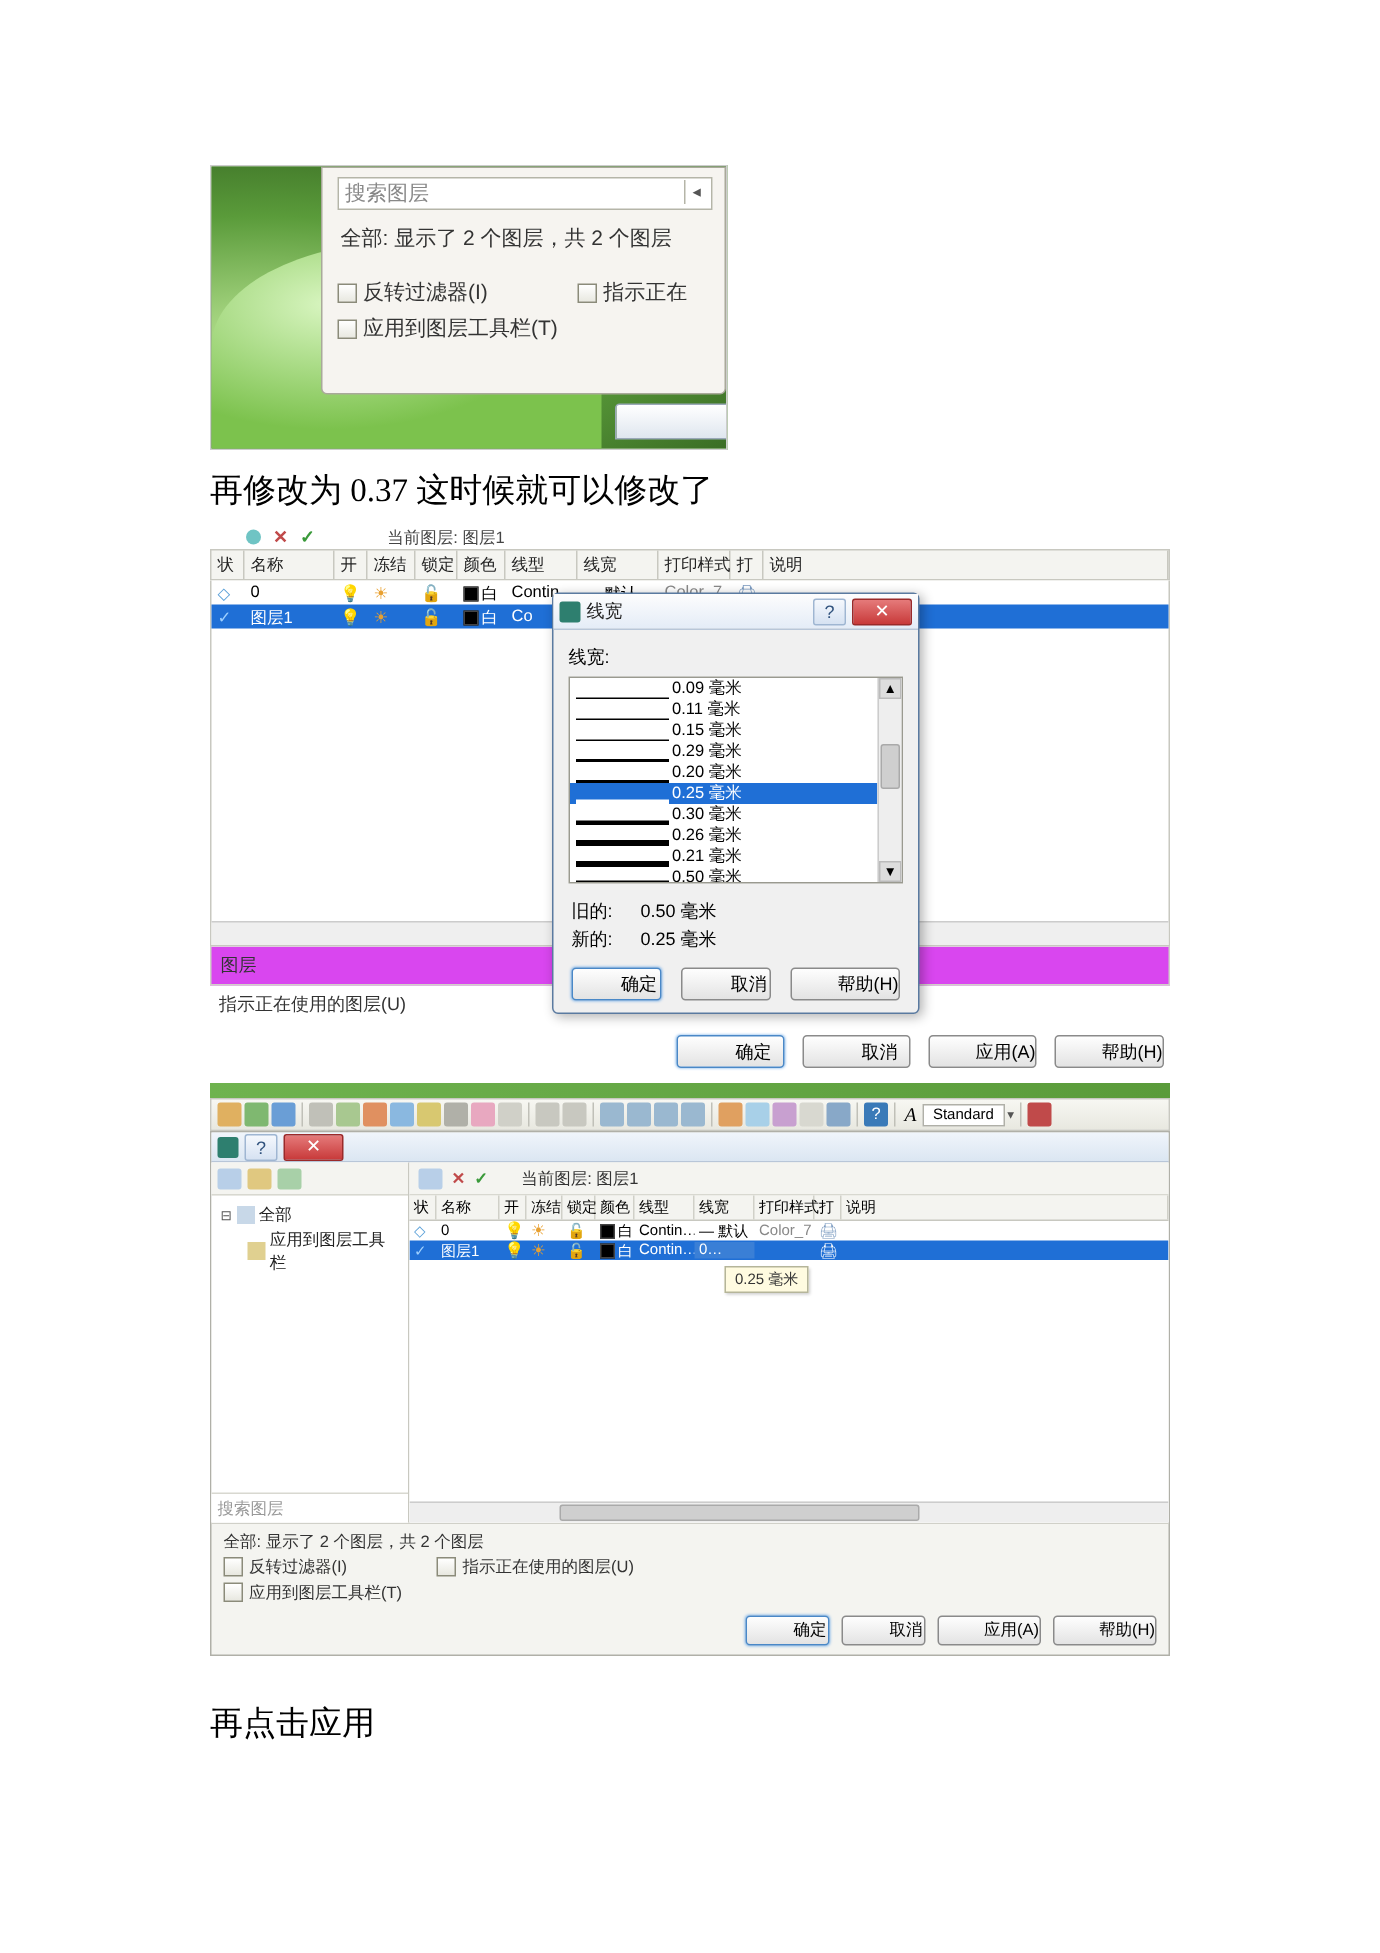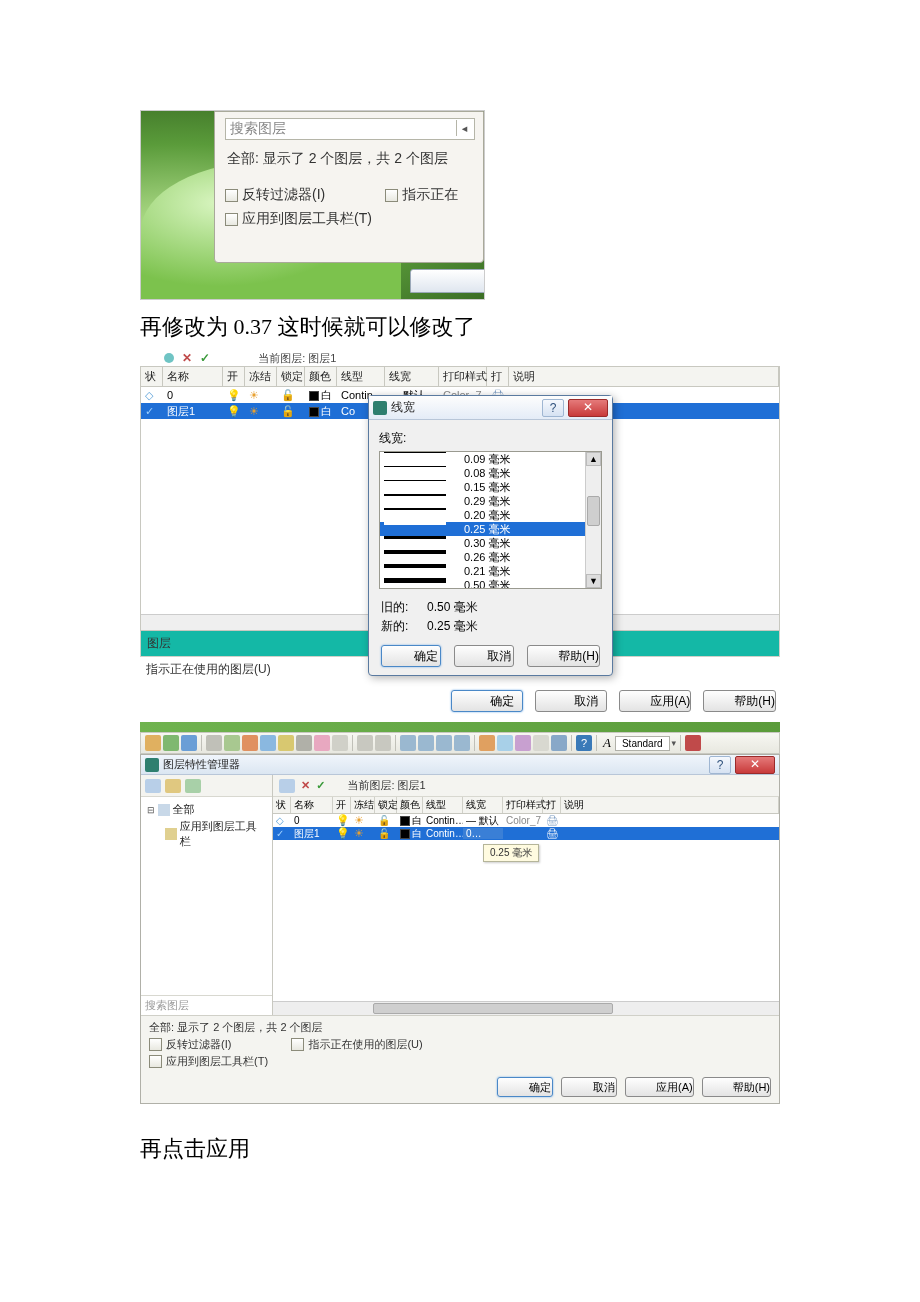--- a/index.html
+++ b/index.html
@@ -135,21 +135,21 @@
     border: 1px solid #c8c8c0;
     border-top: none;
     height: 244px;
     position: relative;
   }
   .shot2-scroll {
     position: absolute; left: 0; right: 0; bottom: 0; height: 16px;
     background: #efefef; border-top: 1px solid #ccc;
   }
   .shot2-footer1 {
-    background: #14b8a6; border: 1px solid #d0d0c8; border-top:none;
+    background: #d946ef; border: 1px solid #d0d0c8; border-top:none;
     padding: 4px 6px; font-size: 12px; color: #333;
   }
   .shot2-footer2 {
     padding: 4px 6px; font-size: 12px; color: #333;
   }
   .shot2-btnrow {
     display: flex; justify-content: flex-end; gap: 12px;
     padding: 8px 4px 0 0;
   }
   .winbtn {
@@ -204,22 +204,22 @@
     font-size: 12px;
   }
   .lw-body { padding: 10px 10px 8px 10px; }
   .lw-label { margin-bottom: 4px; }
   .lw-list {
     background: #fff; border: 1px solid #9a9a90; height: 138px;
     position: relative; overflow: hidden;
   }
   .lw-list-inner { position:absolute; left:0; right:16px; top:0; bottom:0; overflow:hidden;}
   .lw-item {
-    display: flex; align-items: flex-start;
-    height: 14px; padding: 0 4px; gap: 18px;
+    display: flex; align-items: flex-end;
+    height: 14px; padding: 0 4px; gap: 2px;
     font-size: 11px;
   }
   .lw-item.sel { background: #1f6fd6; color: #fff; }
   .lw-line { background: #000; flex: 0 0 62px; }
   .lw-txt { flex: 1; }
   .lw-sb {
     position: absolute; right:0; top:0; bottom:0; width:16px;
     background: #eee; border-left:1px solid #ccc;
   }
   .lw-sb-btn { height:14px;background:#ddd;border:1px solid #bbb;font-size:9px;text-align:center;line-height:12px;}
@@ -421,21 +421,21 @@
       <div class="lw-body">
         <div class="lw-label">线宽:</div>
         <div class="lw-list">
           <div class="lw-list-inner" id="lw-list">
               <div class="lw-item">
                 <div class="lw-line" style="height: 1px;"></div>
                 <div class="lw-txt">0.09 毫米</div>
               </div>
               <div class="lw-item">
                 <div class="lw-line" style="height: 1px;"></div>
-                <div class="lw-txt">0.08 毫米</div>
+                <div class="lw-txt">0.11 毫米</div>
               </div>
               <div class="lw-item">
                 <div class="lw-line" style="height: 1px;"></div>
                 <div class="lw-txt">0.15 毫米</div>
               </div>
               <div class="lw-item">
                 <div class="lw-line" style="height: 2px;"></div>
                 <div class="lw-txt">0.29 毫米</div>
               </div>
               <div class="lw-item">
@@ -529,21 +529,20 @@
     <span style="font-style:italic;font-family:serif;font-size:13px;margin:0 2px">A</span>
     <span style="background:#fff;border:1px solid #b0b0a8;padding:0 6px;font-size:10px;height:15px;line-height:14px;">Standard</span>
     <span style="font-size:9px;color:#555">▾</span>
     <div class="tb-sep"></div>
     <div class="tb-icn" style="background:#c04a4a"></div>
   </div>
 
   <div class="shot3-win">
     <div class="shot3-title">
       <div class="shot3-title-icon"></div>
-      <div class="shot3-title-txt">图层特性管理器</div>
       <div class="lw-help">?</div>
       <div class="lw-close">✕</div>
     </div>
 
     <div class="shot3-content">
       <div class="shot3-left">
         <div class="shot3-left-toolbar">
           <div class="tb-icn" style="background:#b8cfe8;width:14px;height:14px"></div>
           <div class="tb-icn" style="background:#e0c880;width:14px;height:14px"></div>
           <div class="tb-icn" style="background:#a8d0a8;width:14px;height:14px"></div>

